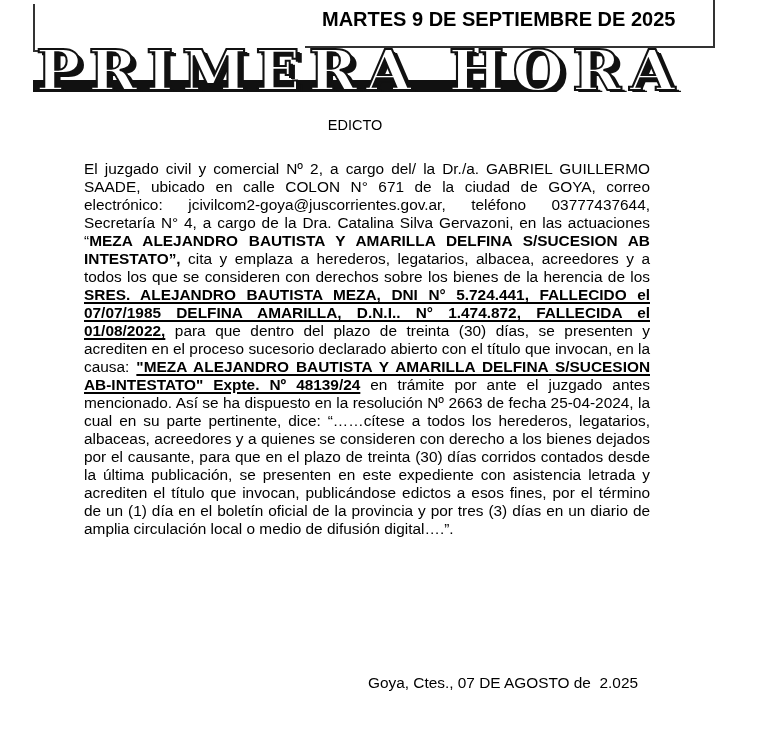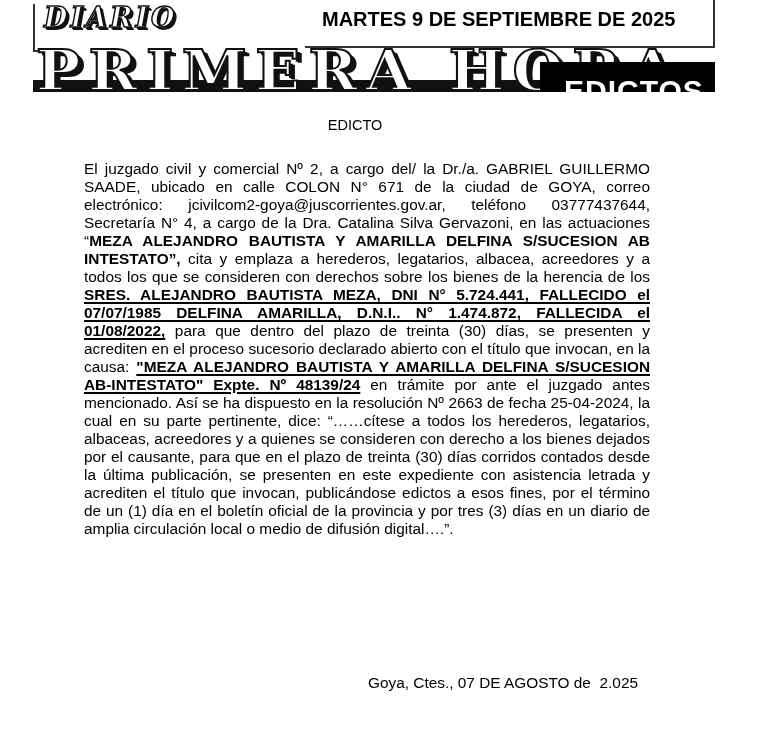--- a/index.html
+++ b/index.html
@@ -29,26 +29,22 @@
   .sign-off { position: absolute; right: 120px; top: 647px; font-size: 15.4px; white-space: pre; margin-top: 27px; }
 </style>
 </head>
 <body>
 
 <div class="masthead">
   <div class="frame-left"></div>
   <div class="frame-top-left"></div>
   <div class="date-box"></div>
   <div class="date-text">MARTES 9 DE SEPTIEMBRE DE 2025</div>
-  <div class="logo-diario">DIARIO</div>
   <div class="logo-underbar"></div>
   <div class="logo-primera">PRIMERA HORA</div>
-  <div class="edictos-band">
-    <div class="edictos-text">EDICTOS</div>
-  </div>
 </div>
 
 <div class="edict-title">EDICTO</div>
 
 <div class="body-text">
   <p><span>El juzgado civil y comercial Nº 2, a cargo del/ la Dr./a. GABRIEL GUILLERMO SAADE, ubicado en calle COLON N° 671 de la ciudad de GOYA, correo electrónico: jcivilcom2-goya@juscorrientes.gov.ar, teléfono 03777437644, Secretaría N° 4, a cargo de la Dra. Catalina Silva Gervazoni, en las actuaciones “</span><span class="b">MEZA ALEJANDRO BAUTISTA Y AMARILLA DELFINA S/SUCESION AB INTESTATO”,</span><span> cita y emplaza a herederos, legatarios, albacea, acreedores y a todos los que se consideren con derechos sobre los bienes de la herencia de los </span><span class="b u">SRES. ALEJANDRO BAUTISTA MEZA, DNI N° 5.724.441, FALLECIDO el 07/07/1985 DELFINA AMARILLA, D.N.I.. N° 1.474.872, FALLECIDA el 01/08/2022,</span><span> para que dentro del plazo de treinta (30) días, se presenten y acrediten en el proceso sucesorio declarado abierto con el título que invocan, en la causa: </span><span class="b u">"MEZA ALEJANDRO BAUTISTA Y AMARILLA DELFINA S/SUCESION AB-INTESTATO" Expte. Nº 48139/24</span><span> en trámite por ante el juzgado antes mencionado. Así se ha dispuesto en la resolución Nº 2663 de fecha 25-04-2024, la cual en su parte pertinente, dice: “……cítese a todos los herederos, legatarios, albaceas, acreedores y a quienes se consideren con derecho a los bienes dejados por el causante, para que en el plazo de treinta (30) días corridos contados desde la última publicación, se presenten en este expediente con asistencia letrada y acrediten el título que invocan, publicándose edictos a esos fines, por el término de un (1) día en el boletín oficial de la provincia y por tres (3) días en un diario de amplia circulación local o medio de difusión digital….”.</span></p>
 </div>
 
 <div class="sign-off">Goya, Ctes., 07 DE AGOSTO de  2.025</div>
 

